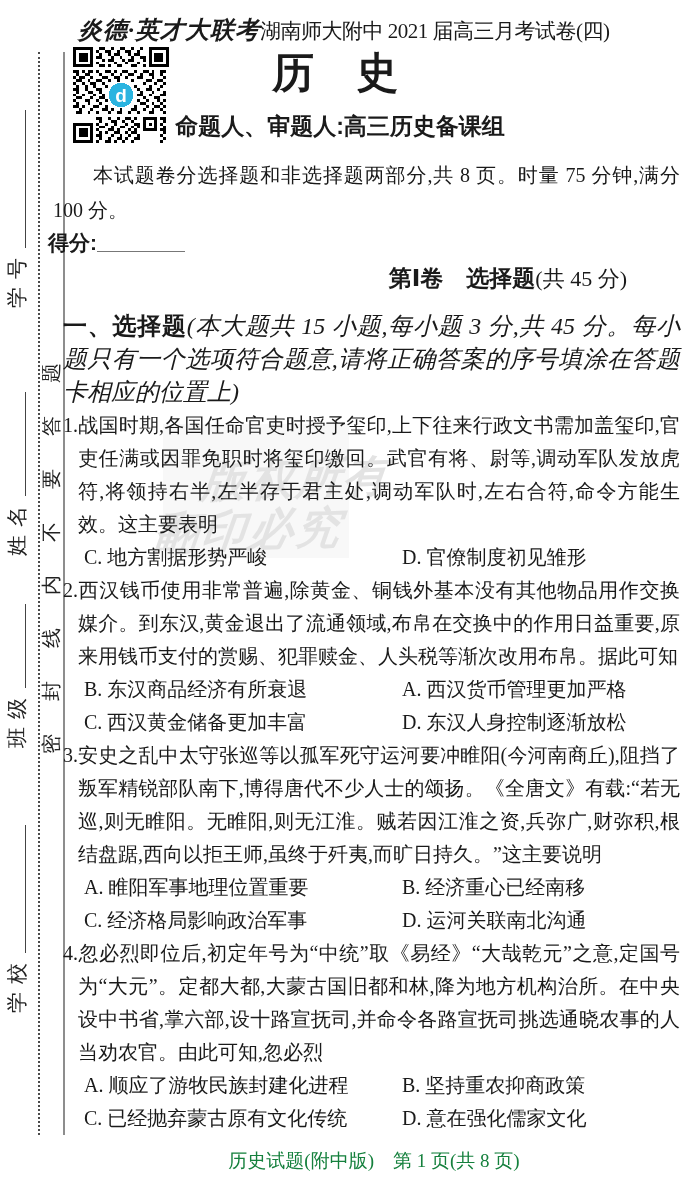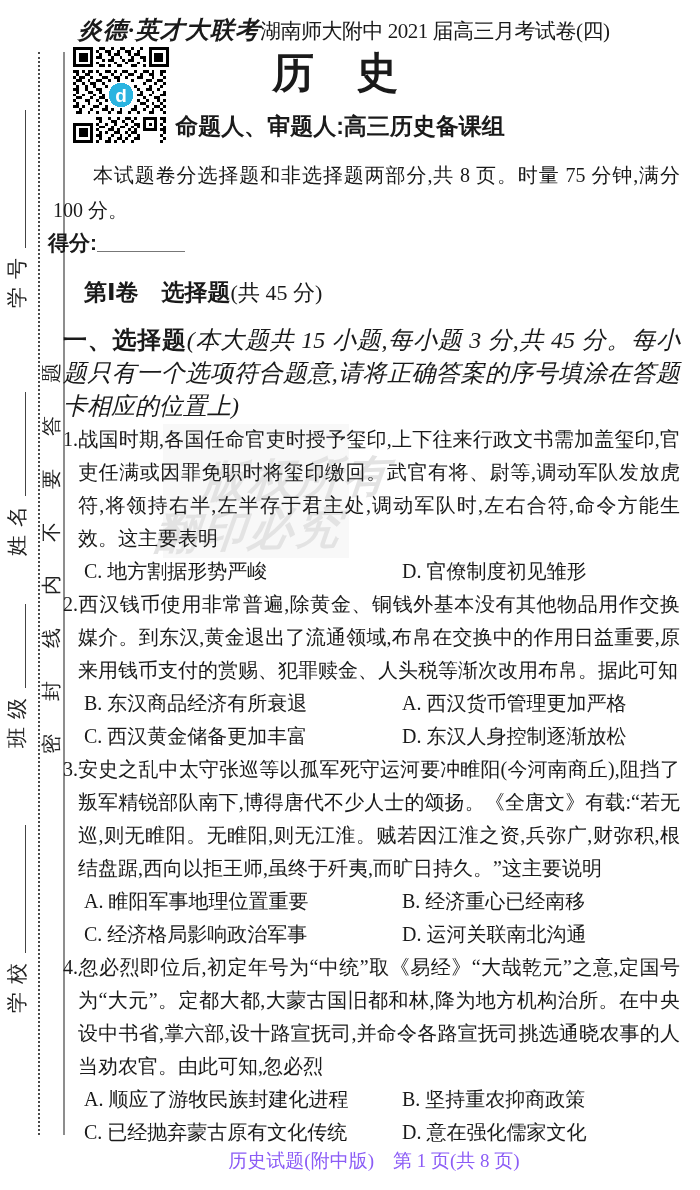--- a/index.html
+++ b/index.html
@@ -38,34 +38,34 @@
     font-size:42px;line-height:50px;font-weight:bold;}
   .subtitle{margin-top:14px;text-align:center;padding-right:50px;
     font-family:"Liberation Sans","DejaVu Sans",sans-serif;
     font-size:23px;line-height:28px;font-weight:bold;}
   .intro{margin:18px 2px 0 5px;text-indent:2em;font-size:20px;line-height:35px;
     text-align:justify;}
   .score-row{margin-top:0;text-align:left;height:30px;line-height:30px;
     font-family:"Liberation Sans","DejaVu Sans",sans-serif;
     font-size:21px;font-weight:bold;}
   .score-blank{width:88px;border-bottom-color:#777;}
-  .sec-title{margin-top:19px;text-align:left;padding-right:55px;height:30px;line-height:30px;
+  .sec-title{margin-top:5px;text-align:right;padding-right:55px;height:30px;line-height:30px;
     font-family:"Liberation Sans","DejaVu Sans",sans-serif;
     font-size:23px;font-weight:bold;padding-left:36px;}
   .sec-rest{font-family:"Liberation Serif","DejaVu Serif",serif;font-weight:normal;font-size:22px;}
   .part-head{margin:16px 2px 0 15px;font-size:24px;line-height:33px;text-align:justify;}
   .part-head b{font-family:"Liberation Sans","DejaVu Sans",sans-serif;}
   .kai{font-style:italic;}
   p{margin:0;}
   .stem{margin:0 2px 0 15px;padding-left:15px;text-indent:-15px;
     font-size:20px;line-height:33px;text-align:justify;}
   .opts{display:grid;grid-template-columns:318px 1fr;margin-left:36px;
     font-size:20px;line-height:33px;}
   .footer{position:absolute;left:64px;top:1148px;width:620px;text-align:center;
-    font-size:19px;color:#8b5cf6;}
+    font-size:19px;color:#15803d;}
 </style>
 </head>
 <body>
 
 <div class="watermark">
   <div class="wm-inner">
     <div class="wm-l1">版权所有</div>
     <div class="wm-l2">翻印必究</div>
   </div>
 </div>

